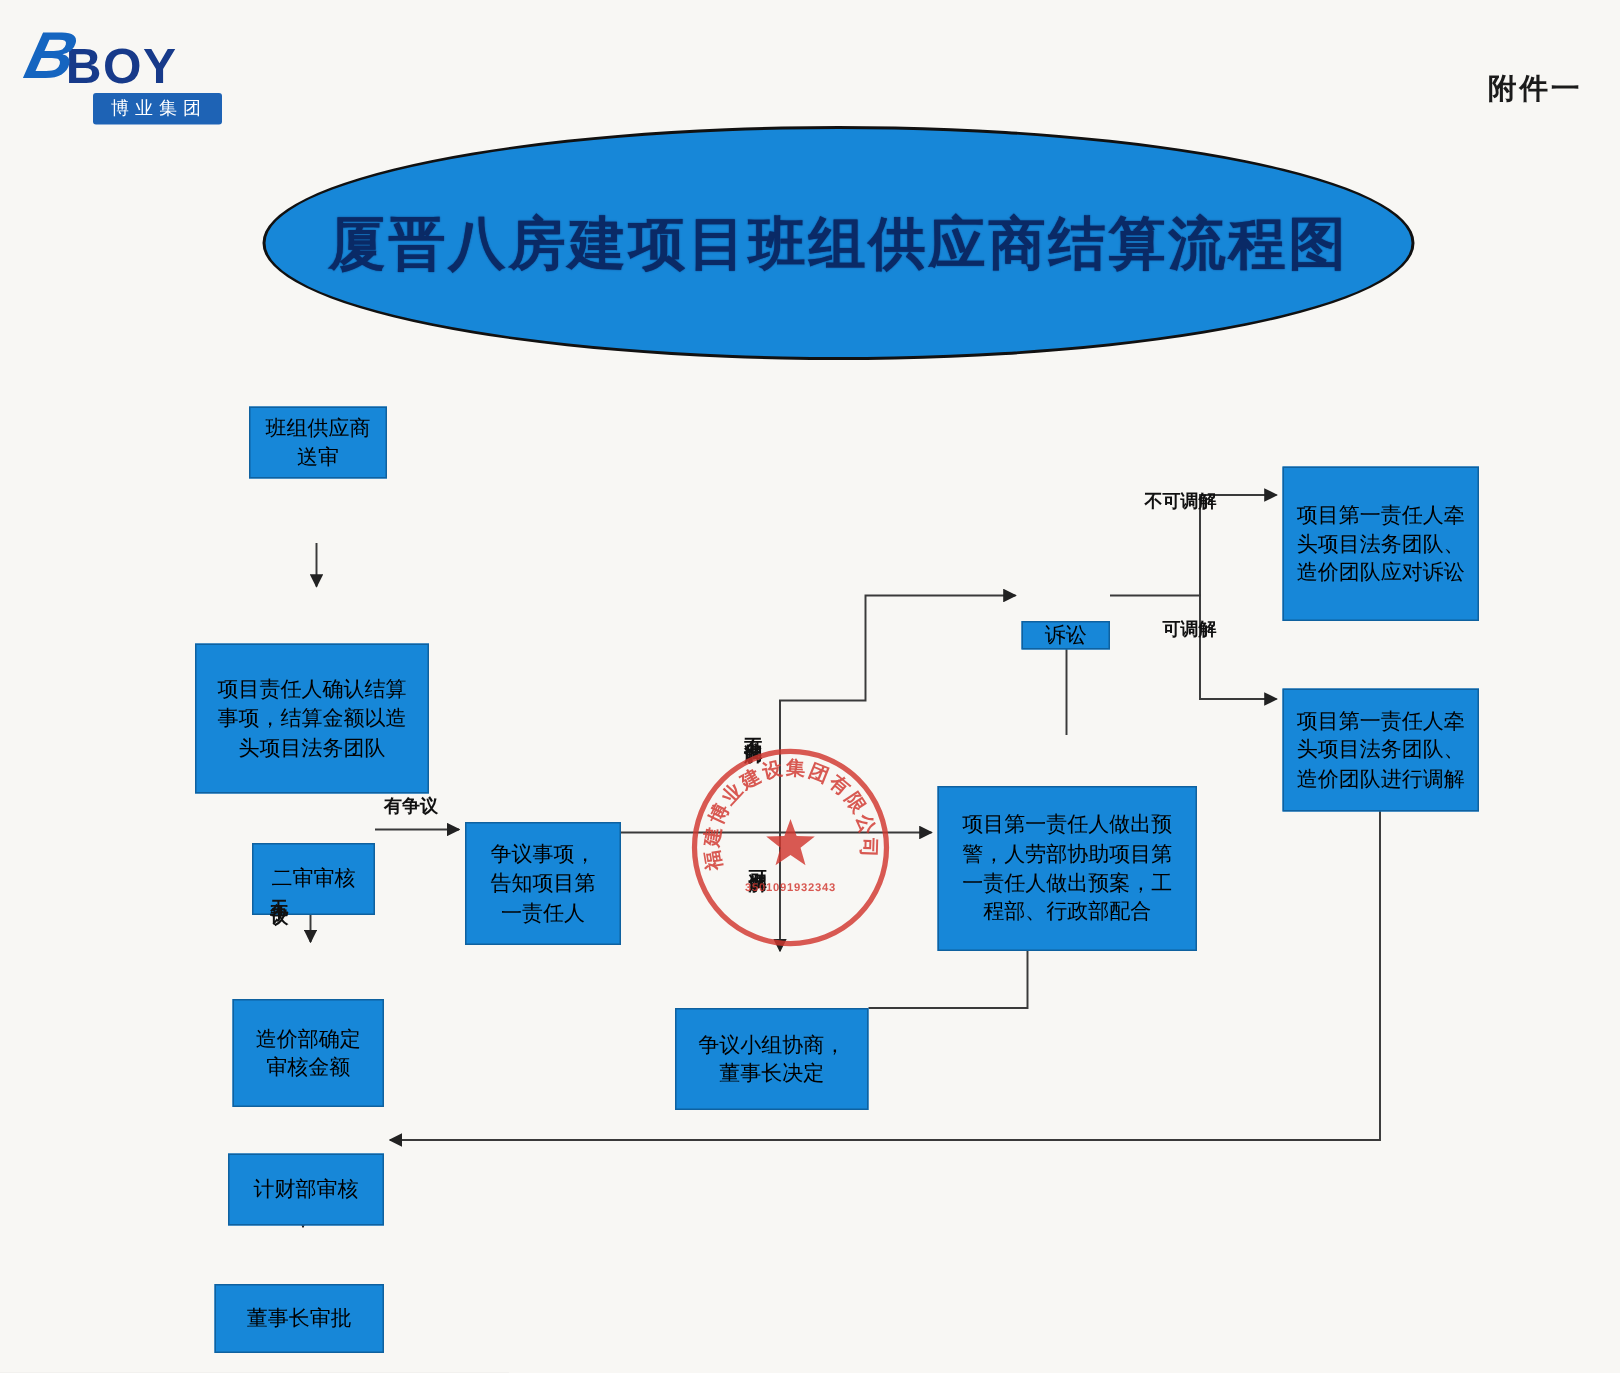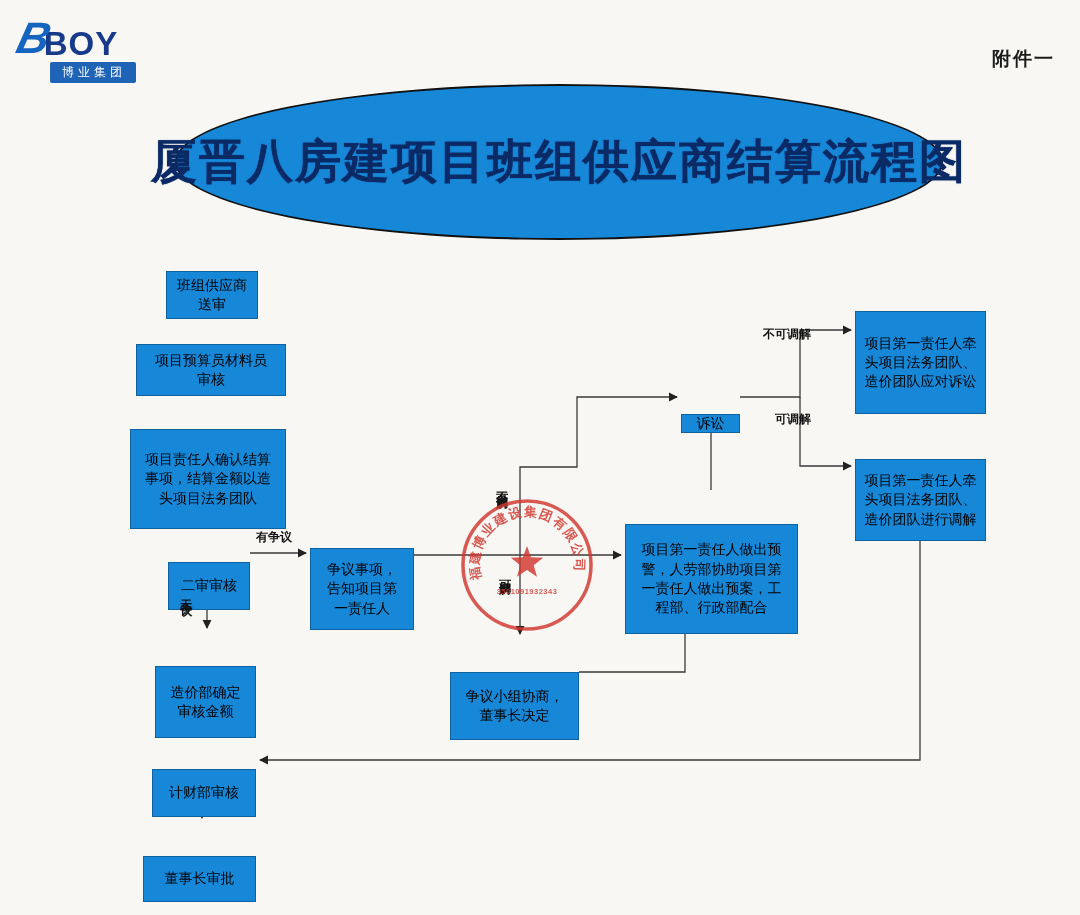--- a/index.html
+++ b/index.html
@@ -23,39 +23,39 @@
   .logo-mark{
     display:inline-block;
     font-size:44px;font-weight:bold;font-style:italic;
     color:#1565c0;transform:skewX(-14deg);
     margin-right:-4px;letter-spacing:-2px;
   }
   .logo-brand{
     font-size:33px;font-weight:bold;color:#173a8a;letter-spacing:1px;
   }
   .logo-sub{
-    margin-top:2px;margin-left:32px;
+    margin-top:2px;margin-left:44px;
     display:inline-block;
     background:#1e63b5;color:#fff;
     font-size:12px;letter-spacing:4px;
     padding:2px 10px 2px 12px;border-radius:2px;
   }
   .attachment{
     position:absolute;left:992px;top:46px;
     font-size:19px;font-weight:bold;color:#1b1b1b;letter-spacing:2px;
   }
 
   
   .title-ellipse{
     position:absolute;left:175px;top:84px;width:764px;height:152px;
     background:#1787d8;border:2.5px solid #111;border-radius:50%;
     display:flex;align-items:center;justify-content:center;
   }
   .title-text{
-    font-size:46px;font-weight:bold;color:#0a2a66;
+    font-size:38px;font-weight:bold;color:#0a2a66;
     letter-spacing:2px;white-space:nowrap;
     text-shadow:0 0 1px #0a2a66;
   }
 
   
   .node{
     position:absolute;
     background:#1787d8;border:1px solid #0f619f;
     color:#000;
     display:flex;align-items:center;justify-content:center;
@@ -114,22 +114,20 @@
   </div>
 
   <div class="attachment">附件一</div>
 
   <div class="title-ellipse">
     <div class="title-text">厦晋八房建项目班组供应商结算流程图</div>
   </div>
 
   <div class="node" style="left:166px;top:237px;width:92px;height:48px;">班组供应商
 送审</div>
-  <div class="node" style="left:136px;top:310px;width:150px;height:52px;">项目预算员材料员
-审核</div>
   <div class="node" style="left:130px;top:395px;width:156px;height:100px;">项目责任人确认结算
 事项，结算金额以造
 头项目法务团队</div>
   <div class="node" style="left:168px;top:528px;width:82px;height:48px;">二审审核</div>
   <div class="node" style="left:310px;top:514px;width:104px;height:82px;">争议事项，
 告知项目第
 一责任人</div>
   <div class="node" style="left:155px;top:632px;width:101px;height:72px;">造价部确定
 审核金额</div>
   <div class="node" style="left:152px;top:735px;width:104px;height:48px;">计财部审核</div>

